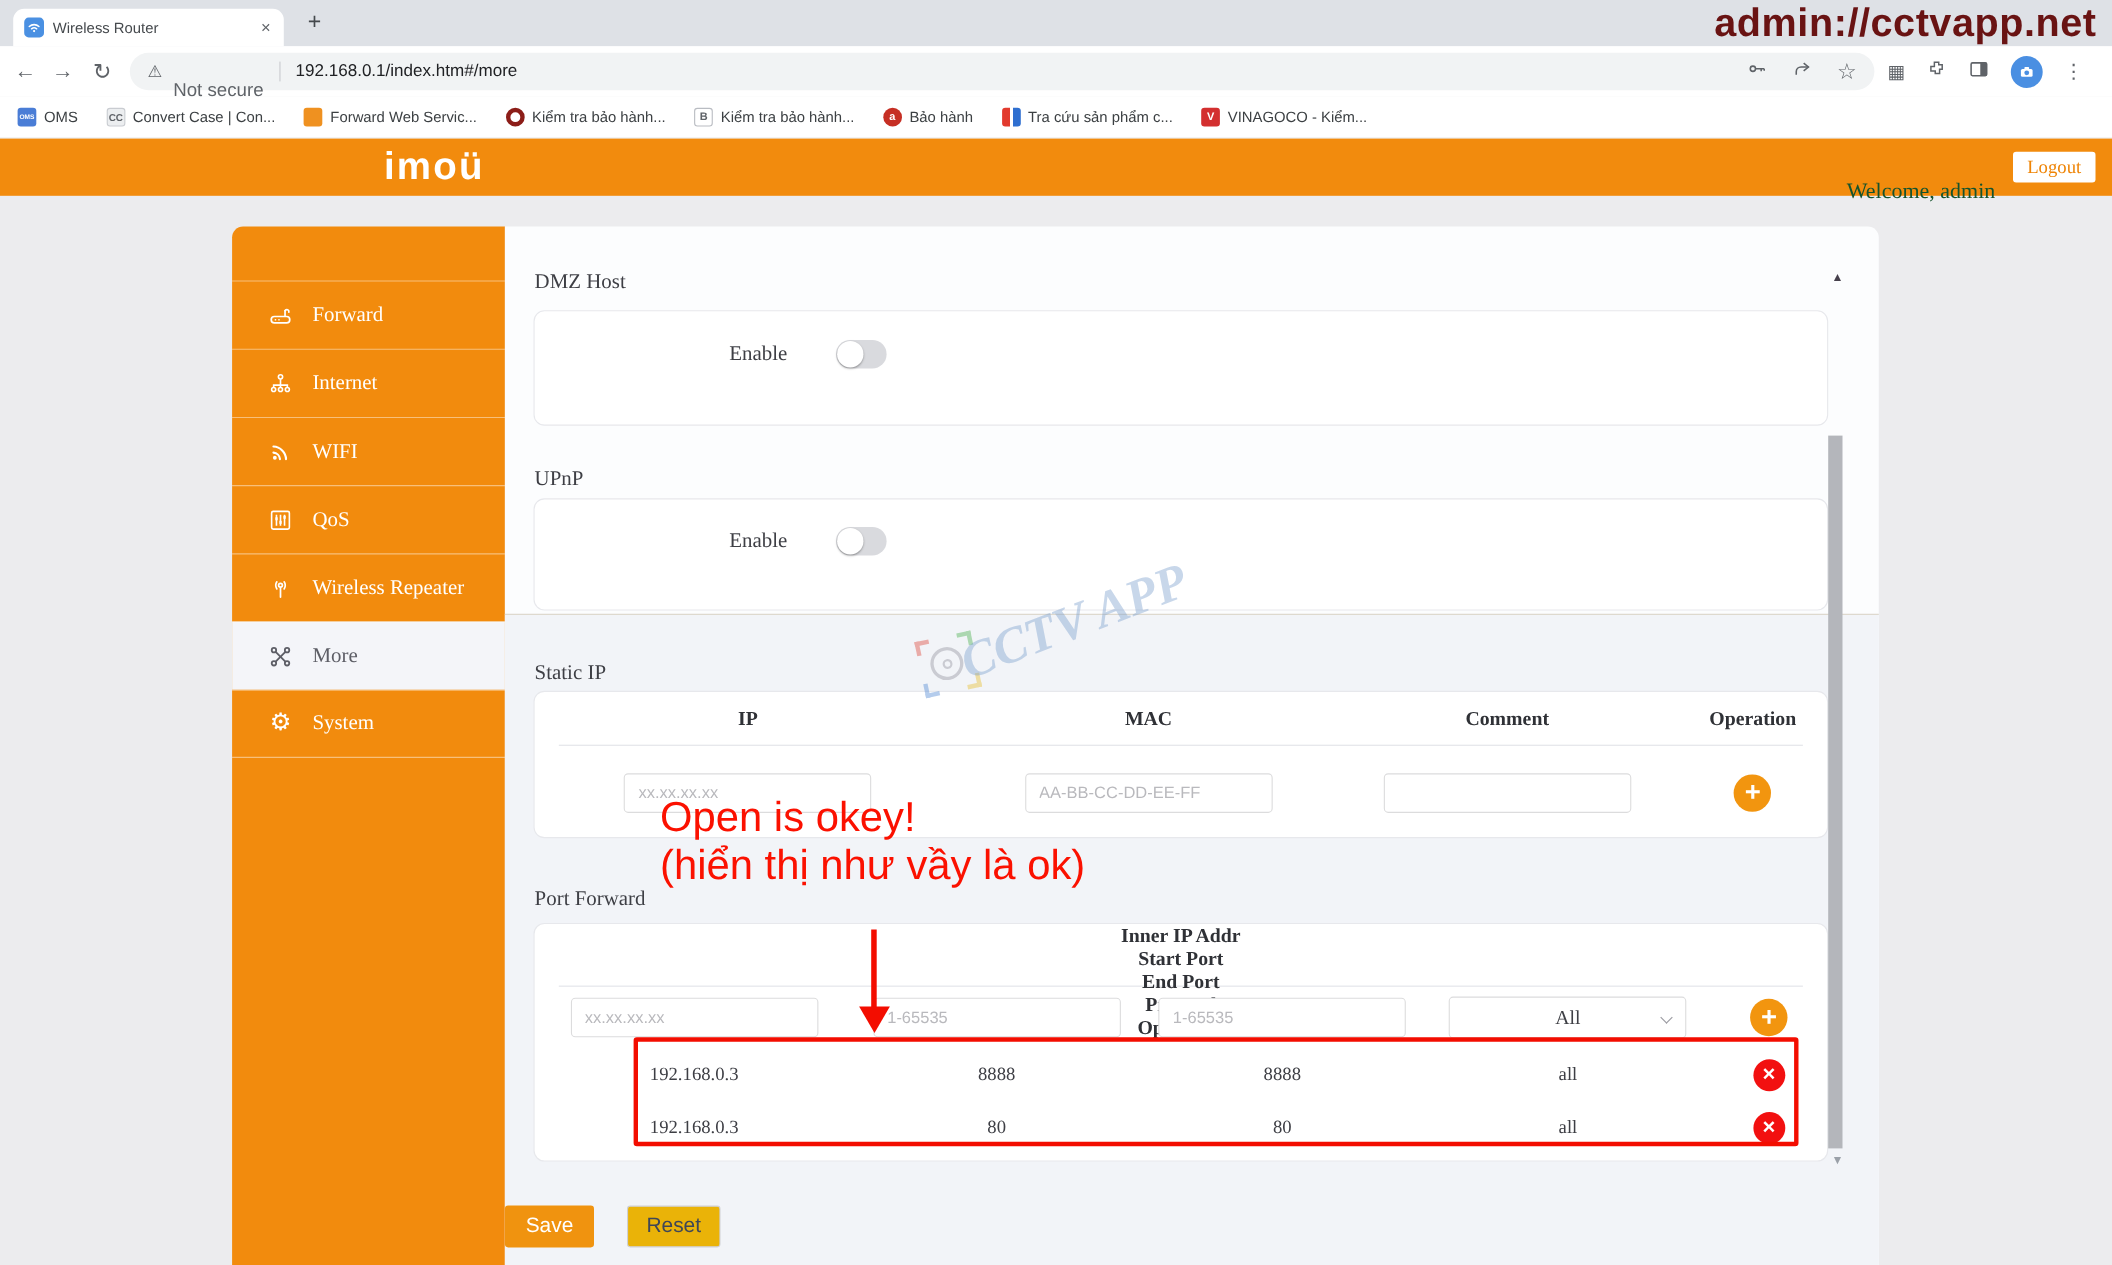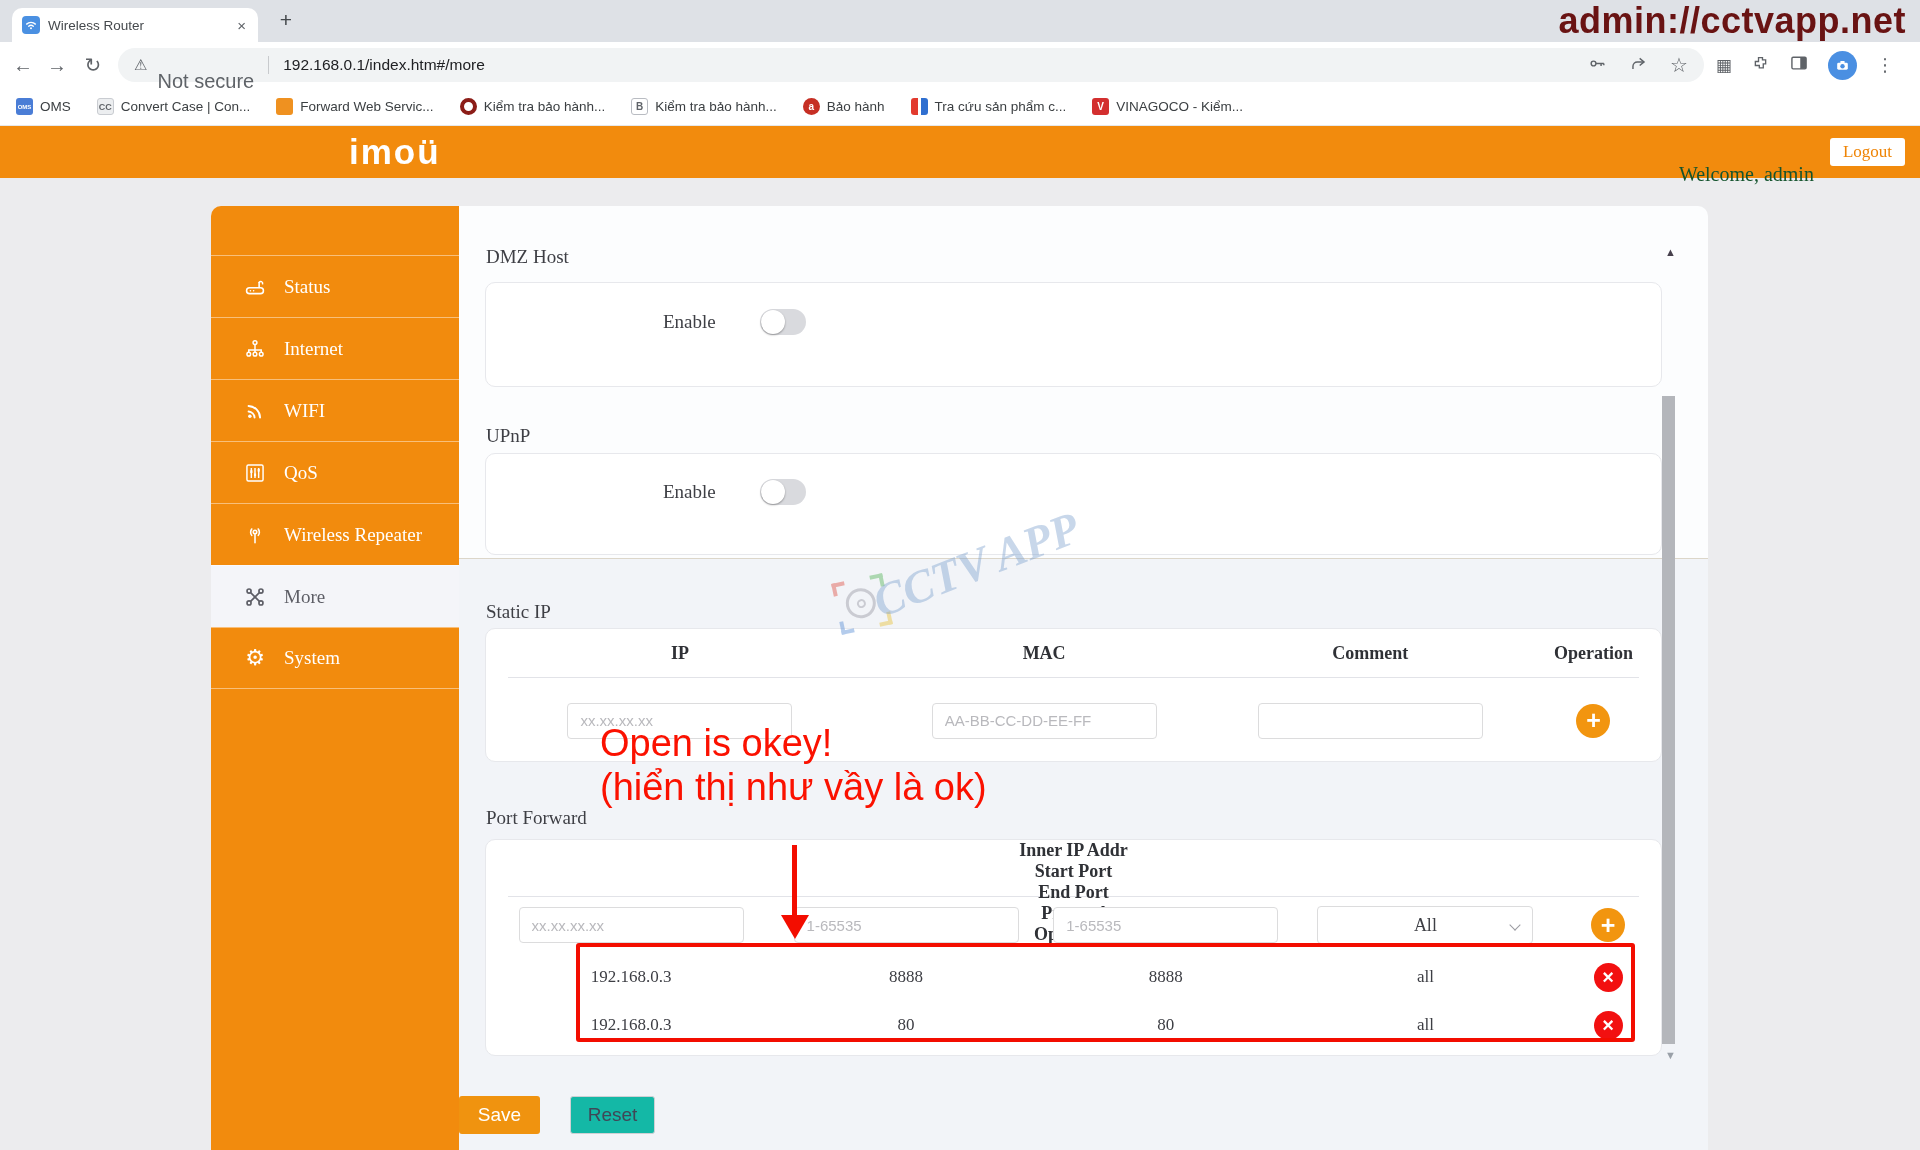--- a/index.html
+++ b/index.html
@@ -18,21 +18,21 @@
             display:flex; align-items:center; justify-content:center; }
   .corner-wm { position:absolute; top:0px; right:14px; font-size:36px; font-weight:700; color:#691313;
                z-index:60; letter-spacing:0.5px; }
 
   .urlrow { position:absolute; top:42px; left:0; right:0; height:46px; background:#fff; }
   .nav-ico { position:absolute; top:0; height:46px; width:30px; display:flex; align-items:center; justify-content:center;
              font-size:20px; color:#5f6368; }
   .omnibox { position:absolute; left:118px; top:6px; width:1586px; height:34px; background:#f1f3f4;
              border-radius:17px; display:flex; align-items:center; padding:0 16px; gap:10px; }
   .omni-warn { color:#5f6368; font-size:15px; }
-  .omni-sec { color:#5f6368; font-size:20px;margin-top:33px; }
+  .omni-sec { color:#5f6368; font-size:17px;margin-top:33px; }
   .omni-div { width:1px; height:18px; background:#c8cacd; margin:0 4px; }
   .omni-url { color:#202124; font-size:15.5px; flex:1; }
   .omni-right { display:flex; align-items:center; gap:22px; }
   .chrome-right { position:absolute; left:1716px; top:6px; height:34px; display:flex; align-items:center; gap:19px; }
   .ext-glyph { font-size:17px; color:#5f6368; }
   .avatar { width:29px; height:29px; border-radius:50%; background:#4a8fe2; display:flex; align-items:center; justify-content:center; }
   .menu-dots { font-size:18px; color:#5f6368; }
 
   .bookmarksbar { position:absolute; top:88px; left:0; right:0; height:38px; background:#fff;
                   border-bottom:1px solid #e6e8ea; display:flex; align-items:center; padding-left:16px; gap:26px; }
@@ -112,21 +112,21 @@
   .ann1 { top:516px; } .ann2 { top:560px; }
   .arrow-shaft { position:absolute; left:333px; top:639px; width:5px; height:72px; background:#f30d00; z-index:6; }
   .arrow-head { position:absolute; left:322px; top:709px; width:0; height:0; border-left:14px solid transparent;
                 border-right:14px solid transparent; border-top:24px solid #f30d00; z-index:6; }
   .red-rect { position:absolute; left:117px; top:737px; width:1059px; height:99px; border:4px solid #f30d00;
               border-radius:3px; z-index:5; pointer-events:none; }
 
   .actions { position:absolute; top:890px; left:0; width:100%; display:flex; justify-content:flex-start; gap:30px; z-index:2; }
   .btn-save { width:81px; height:38px; background:#f0930f; color:#fff; font-size:19px; border:none; border-radius:3px;
               font-family:"Liberation Sans", sans-serif; }
-  .btn-reset { width:85px; height:38px; background:#14b8a6; color:#3f4757; font-size:19px; border:1px solid #cfd0d4;
+  .btn-reset { width:85px; height:38px; background:#eab308; color:#3f4757; font-size:19px; border:1px solid #cfd0d4;
                border-radius:3px; font-family:"Liberation Sans", sans-serif; }
 
   .scroll-up { position:absolute; right:32px; top:40px; font-size:11px; color:#46404c; z-index:3; }
   .scroll-thumb { position:absolute; right:33px; top:190px; width:13px; height:648px; background:#b4b6bb; z-index:3; }
   .scroll-down { position:absolute; right:32px; top:843px; font-size:11px; color:#9aa0a8; z-index:3; }
 
   .center-wm { position:absolute; left:868px; top:538px; z-index:40; transform:rotate(-21deg);
                color:rgba(125,160,205,.42); font-size:46px; font-weight:700; font-style:italic;
                font-family:"Liberation Serif", serif; pointer-events:none; white-space:nowrap; }
   .wm-lens { position:absolute; left:836px; top:578px; width:52px; height:52px; z-index:40; transform:rotate(-12deg);
@@ -256,21 +256,21 @@
     <div class="sb-spacer"></div>
     <div class="sb-item">
       <span class="sb-ico">
         <svg viewBox="0 0 24 24" fill="none" stroke="currentColor" stroke-width="1.7" stroke-linecap="round">
           <rect x="2.8" y="12.8" width="18.4" height="6.4" rx="3.2"></rect>
             <path d="M7 16h.01M10.5 16h.01"></path>
           <path d="M16.5 12.5V7"></path>
             <path d="M16.5 7c1.5-2 4.2-.8 3.8 1.5"></path>
         </svg>
       </span>
-      <span class="sb-label">Status</span>
+      <span class="sb-label">Forward</span>
     </div>
     <div class="sb-item">
       <span class="sb-ico">
         <svg viewBox="0 0 24 24" fill="none" stroke="currentColor" stroke-width="1.6">
           <circle cx="12" cy="5" r="2.1"></circle>
             <path d="M12 7.2v3.3M5.2 15.4v-2.2h13.6v2.2M12 10.5v4.9"></path>
           <circle cx="5.2" cy="17.6" r="2"></circle>
             <circle cx="12" cy="17.6" r="2"></circle>
             <circle cx="18.8" cy="17.6" r="2"></circle>
         </svg>

